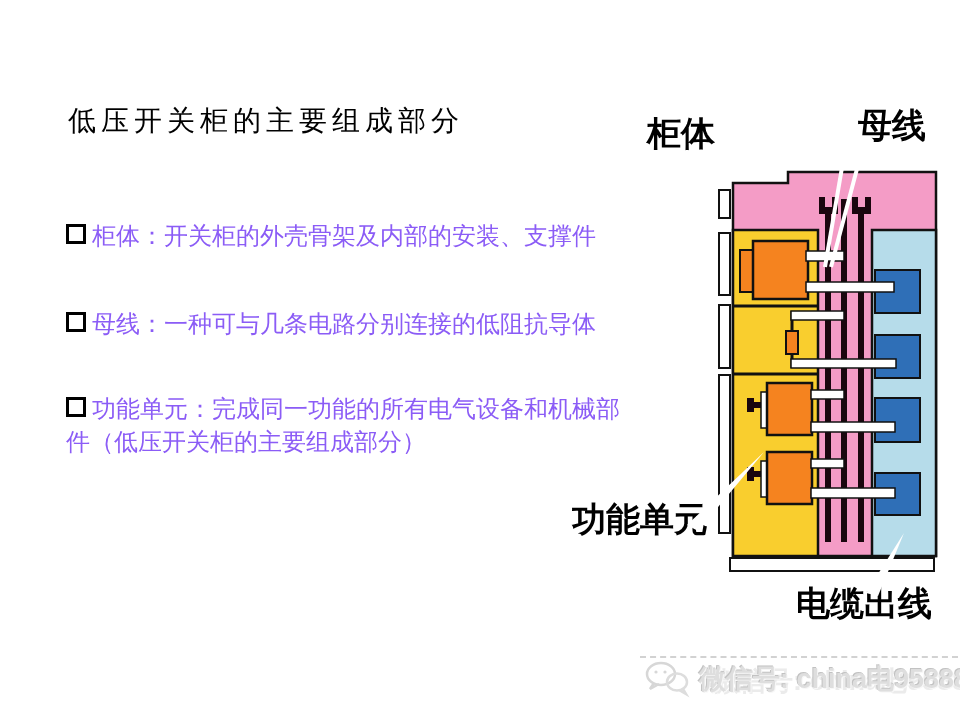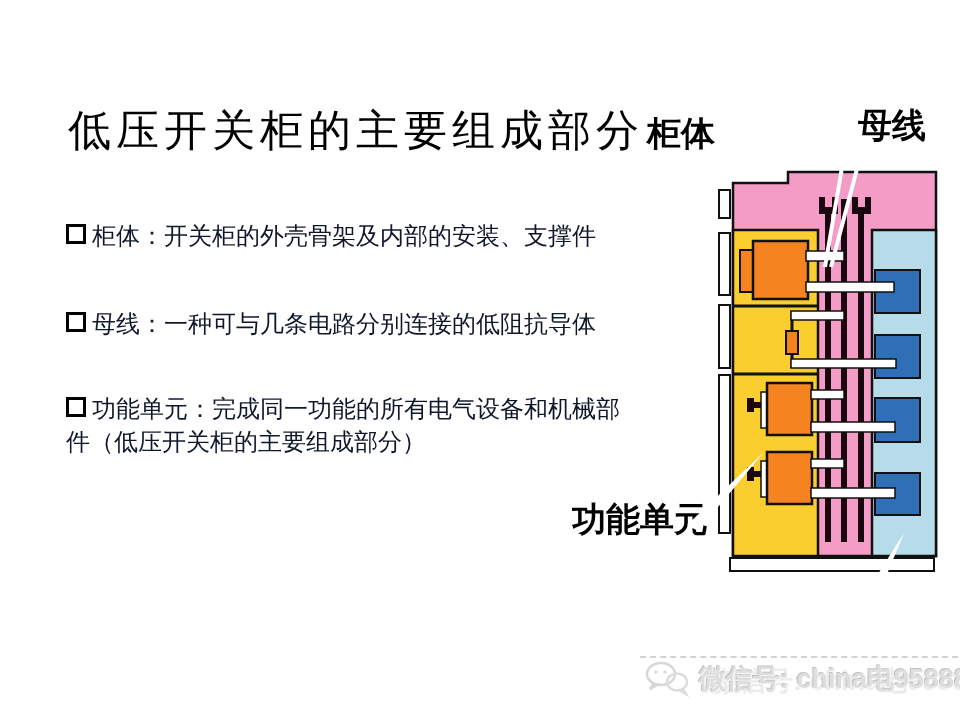--- a/index.html
+++ b/index.html
@@ -3,25 +3,25 @@
 <meta charset="utf-8">
 <style>
   html,body{margin:0;padding:0;background:#888;}
   .slide{
     position:relative; width:960px; height:720px; background:#ffffff;
     font-family:"Liberation Sans", sans-serif; overflow:hidden; margin:0 auto;
   }
   .title{
     position:absolute; left:68px; top:102px;
     font-family:"Liberation Serif", serif;
-    font-size:43px; letter-spacing:5px; color:#000; white-space:nowrap;
+    font-size:28px; letter-spacing:5px; color:#000; white-space:nowrap;
   }
   .bullet{
     position:absolute; left:66px; width:562px;
-    font-size:24px; line-height:33px; color:#0f172a;
+    font-size:24px; line-height:33px; color:#8b5cf6;
   }
   .sq{
     display:inline-block; width:14px; height:14px;
     border:3px solid #000; margin-right:6px; background:#fff;
   }
   .dlabel{
     position:absolute; font-size:34px; font-weight:700; color:#000; white-space:nowrap;
     font-family:"Liberation Sans", sans-serif;
   }
   #lbl-cabinet{left:647px; top:111px;}
@@ -54,20 +54,21 @@
   <div class="bullet" style="top:307px;">
     <span class="sq"></span><span>母线：一种可与几条电路分别连接的低阻抗导体</span>
   </div>
   <div class="bullet" style="top:392px;">
     <span class="sq"></span><span>功能单元：完成同一功能的所有电气设备和机械部件（低压开关柜的主要组成部分）</span>
   </div>
 
   <div class="dlabel" id="lbl-cabinet">柜体</div>
   <div class="dlabel" id="lbl-busbar">母线</div>
   <div class="dlabel" id="lbl-func">功能单元</div>
+  <div class="dlabel" id="lbl-cable">电缆出线</div>
 
   <svg id="diagram-svg" viewBox="680 140 280 480">
 
     <rect x="719" y="190" width="11" height="28" stroke="#111" stroke-width="2" fill="#FFFFFF"></rect>
     <rect x="719" y="233" width="11" height="62" stroke="#111" stroke-width="2" fill="#FFFFFF"></rect>
     <rect x="719" y="305" width="11" height="63" stroke="#111" stroke-width="2" fill="#FFFFFF"></rect>
     <rect x="719" y="375" width="11" height="158" stroke="#111" stroke-width="2" fill="#FFFFFF"></rect>
 
     <polygon points="733,183 788,183 788,172 936,172 936,556 733,556" stroke="#111" stroke-width="2.5" fill="#F49CC6"></polygon>
 

